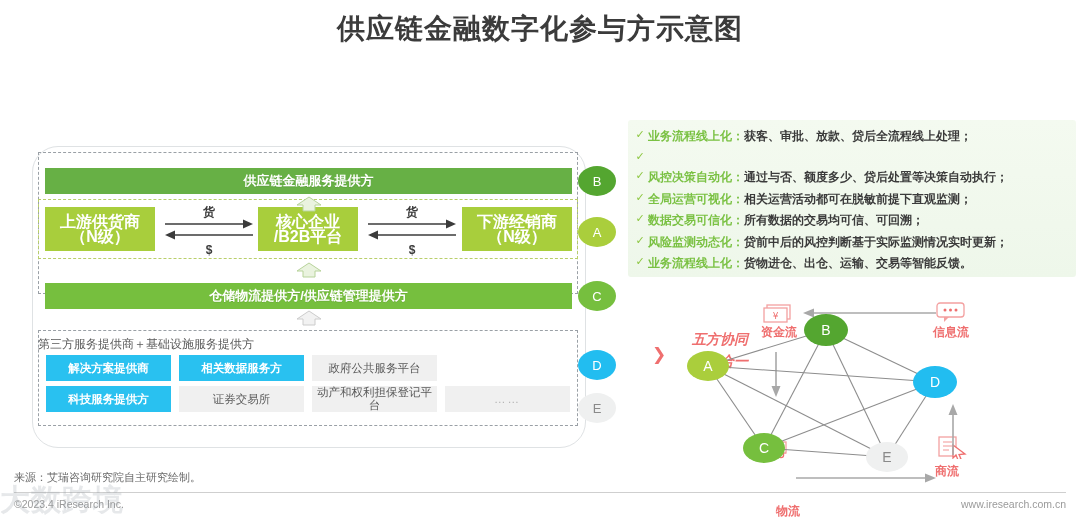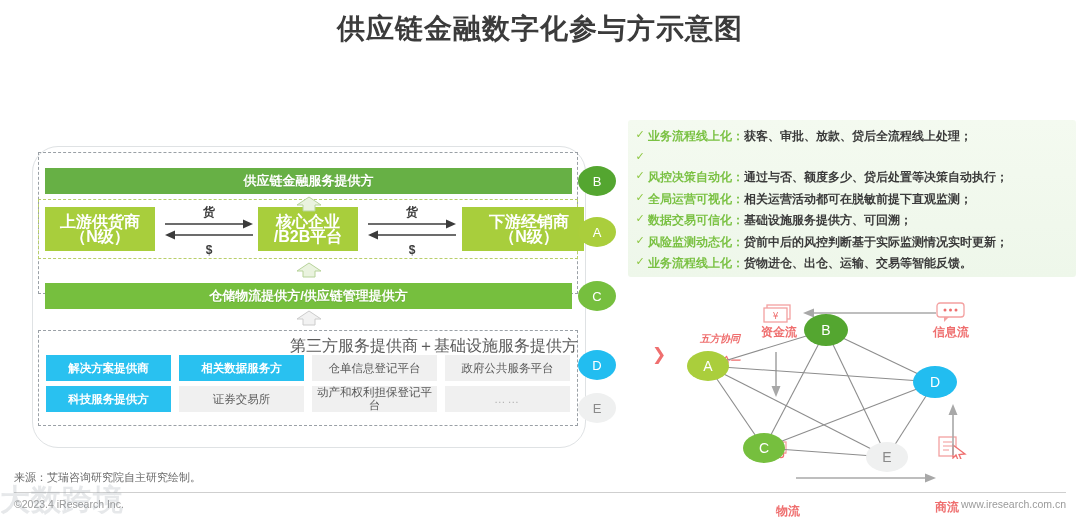--- a/index.html
+++ b/index.html
@@ -47,40 +47,40 @@
   .bar-bottom{left:45px;top:283px;width:527px;height:26px;background:#76bf3e;}
 
   .node-box{
     position:absolute;height:44px;width:110px;
     background:#a8ce3c;color:#ffffff;
     display:flex;flex-direction:column;align-items:center;justify-content:center;
     font-size:16px;font-weight:bold;line-height:15px;
   }
   .nb-a{left:45px;top:207px;}
   .nb-b{left:258px;top:207px;width:100px;}
-  .nb-c{left:462px;top:207px;padding-left:12px;}
+  .nb-c{left:462px;top:207px;}
 
   .arrowpair{position:absolute;width:92px;height:44px;}
   .ap1{left:163px;top:207px;}
   .ap2{left:366px;top:207px;}
   .ap-label{
     position:absolute;width:100%;text-align:center;
     font-size:12px;font-weight:bold;color:#3b3b3b;
   }
   .ap-top{top:-3px;}
   .ap-bot{bottom:-6px;}
 
   .up-arrow{position:absolute;width:26px;height:16px;}
   .ua1{left:296px;top:196px;}
   .ua2{left:296px;top:262px;}
   .ua3{left:296px;top:310px;}
 
   .tp-title{
     position:absolute;left:38px;top:336px;width:540px;
-    text-align:right;font-size:16px;color:#5a5a5a;
+    text-align:left;font-size:12px;color:#5a5a5a;
   }
   .tp-grid{
     position:absolute;left:46px;top:355px;width:596px;
   }
   .tp-row{display:flex;gap:8px;margin-bottom:5px;}
   .tp-cell{
     width:125px;height:26px;
     display:flex;align-items:center;justify-content:center;
     font-size:11.5px;line-height:13px;text-align:center;
     color:#5a5a5a;background:#f0f0f0;
@@ -114,33 +114,33 @@
     color:#7ac143;font-size:12px;font-weight:bold;line-height:16px;white-space:nowrap;
   }
   .b-val{
     color:#3b3b3b;font-size:12px;font-weight:bold;line-height:16px;
   }
 
   
   .net{position:absolute;left:648px;top:300px;width:432px;height:192px;}
   .slogan{
     position:absolute;left:24px;top:28px;width:96px;
-    color:#ef6f6f;font-size:10px;font-weight:bold;font-style:italic;
+    color:#ef6f6f;font-size:14px;font-weight:bold;font-style:italic;
     line-height:22px;text-align:center;
   }
   .slogan-arrow{
     position:absolute;left:4px;top:44px;color:#ef6f6f;font-size:17px;font-weight:bold;
   }
   .flow-label{
     position:absolute;color:#ef6f6f;font-size:12px;font-weight:bold;
   }
   .fl-money{left:113px;top:24px;}
   .fl-info{left:285px;top:24px;}
   .fl-logi{left:128px;top:163px;margin-top:40px;}
-  .fl-biz{left:287px;top:163px;margin-top:36px;}
+  .fl-biz{left:287px;top:163px;}
 
   .flow-icon{position:absolute;}
   .fi-money{left:114px;top:2px;}
   .fi-info{left:286px;top:1px;}
   .fi-logi{left:112px;top:138px;}
   .fi-biz{left:288px;top:135px;}
 
   .gnode{
     position:absolute;border-radius:50%;
     display:flex;align-items:center;justify-content:center;
@@ -232,21 +232,20 @@
     </svg>
   </div>
 
   <div class="bar bar-bottom">仓储物流提供方/供应链管理提供方</div>
 
   <div class="tp-title">第三方服务提供商＋基础设施服务提供方</div>
   <div class="tp-grid" id="tp-grid">
       <div class="tp-row">
         <div class="tp-cell blue">解决方案提供商</div>
         <div class="tp-cell blue">相关数据服务方</div>
-        <div class="tp-cell ">仓单信息登记平台</div>
         <div class="tp-cell ">政府公共服务平台</div>
       </div>
       <div class="tp-row">
         <div class="tp-cell blue">科技服务提供方</div>
         <div class="tp-cell ">证券交易所</div>
         <div class="tp-cell ">动产和权利担保登记平台</div>
         <div class="tp-cell dots">……</div>
       </div>
     </div>
 
@@ -267,21 +266,21 @@
       <div class="bullet">
         <span class="chk">✓</span>
         <span><span class="b-key">风控决策自动化：</span><span class="b-val">通过与否、额度多少、贷后处置等决策自动执行；</span></span>
       </div>
       <div class="bullet">
         <span class="chk">✓</span>
         <span><span class="b-key">全局运营可视化：</span><span class="b-val">相关运营活动都可在脱敏前提下直观监测；</span></span>
       </div>
       <div class="bullet">
         <span class="chk">✓</span>
-        <span><span class="b-key">数据交易可信化：</span><span class="b-val">基础设施服务提供方、可回溯；</span></span>
+        <span><span class="b-key">数据交易可信化：</span><span class="b-val">所有数据的交易均可信、可回溯；</span></span>
       </div>
       <div class="bullet">
         <span class="chk">✓</span>
         <span><span class="b-key">风险监测动态化：</span><span class="b-val">贷前中后的风控判断基于实际监测情况实时更新；</span></span>
       </div>
       <div class="bullet">
         <span class="chk">✓</span>
         <span><span class="b-key">业务流程线上化：</span><span class="b-val">货物进仓、出仓、运输、交易等智能反馈。</span></span>
       </div>
     </div>

